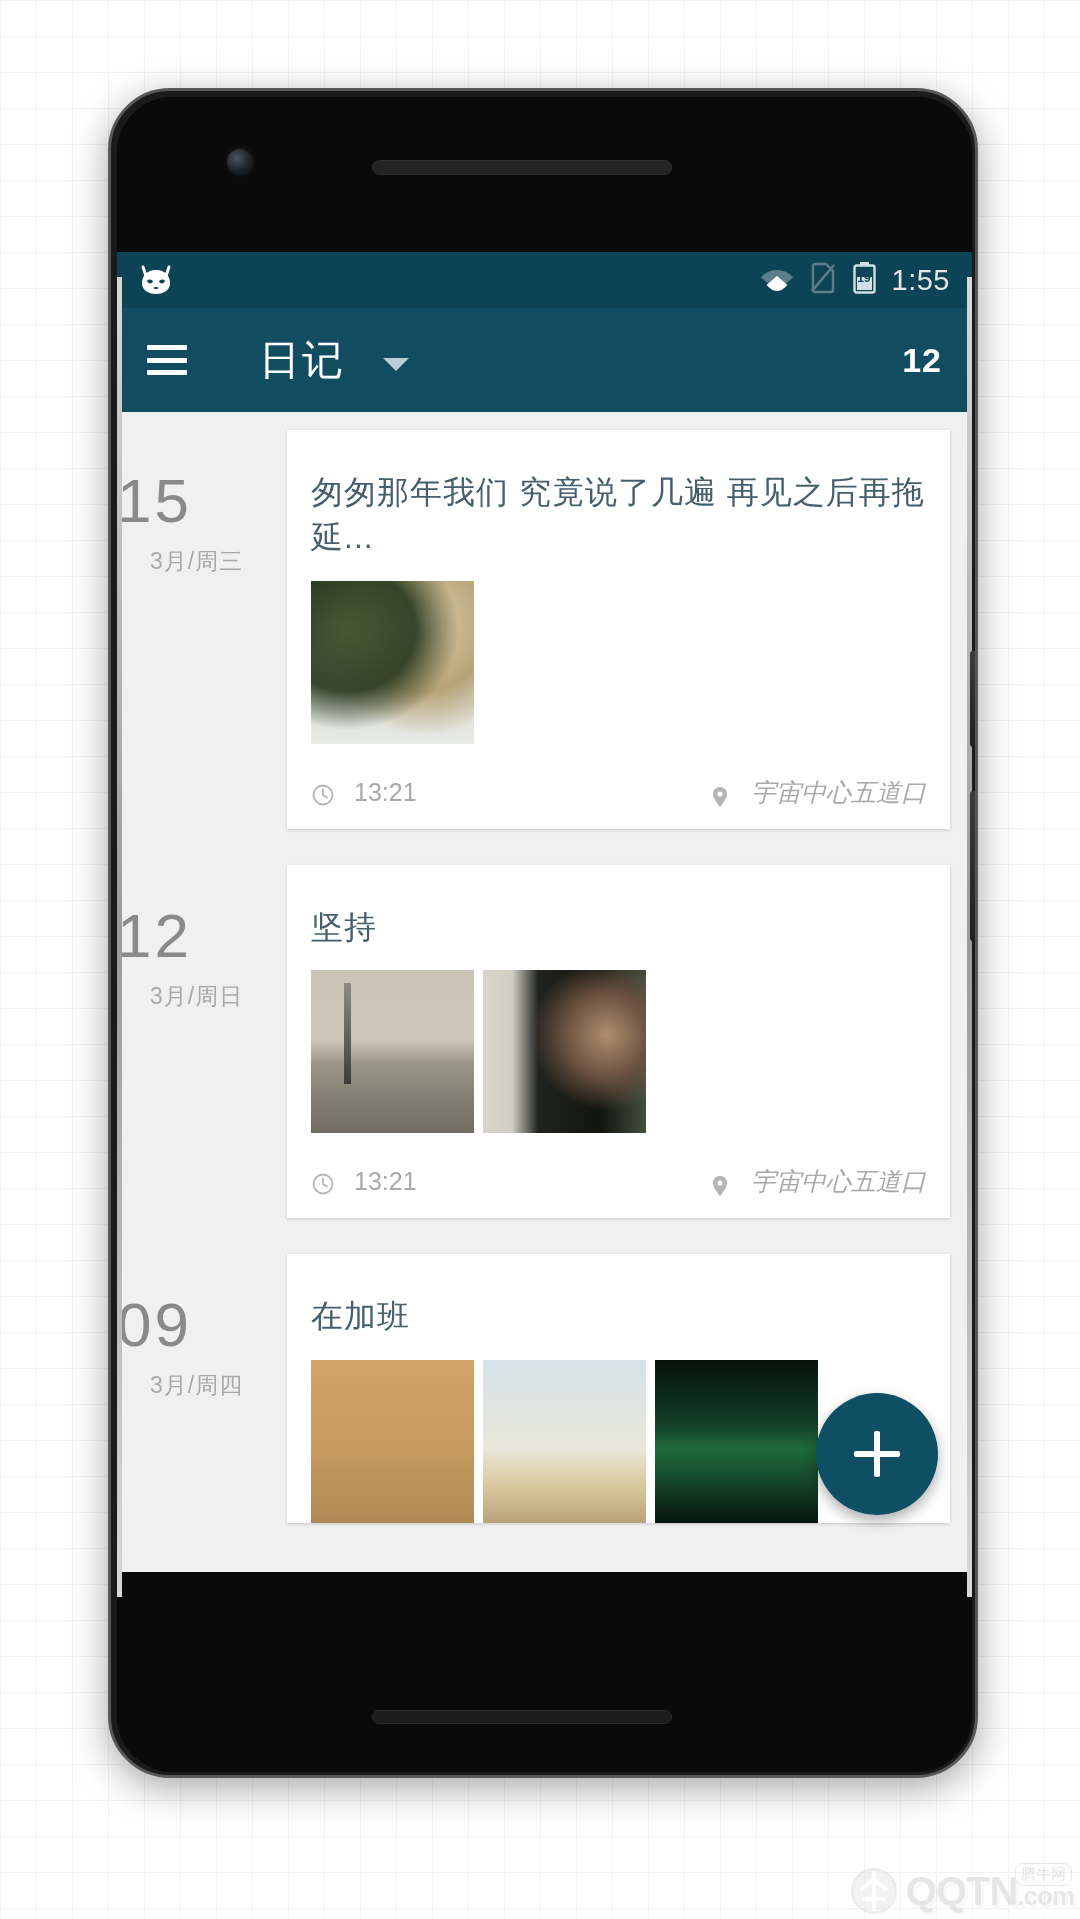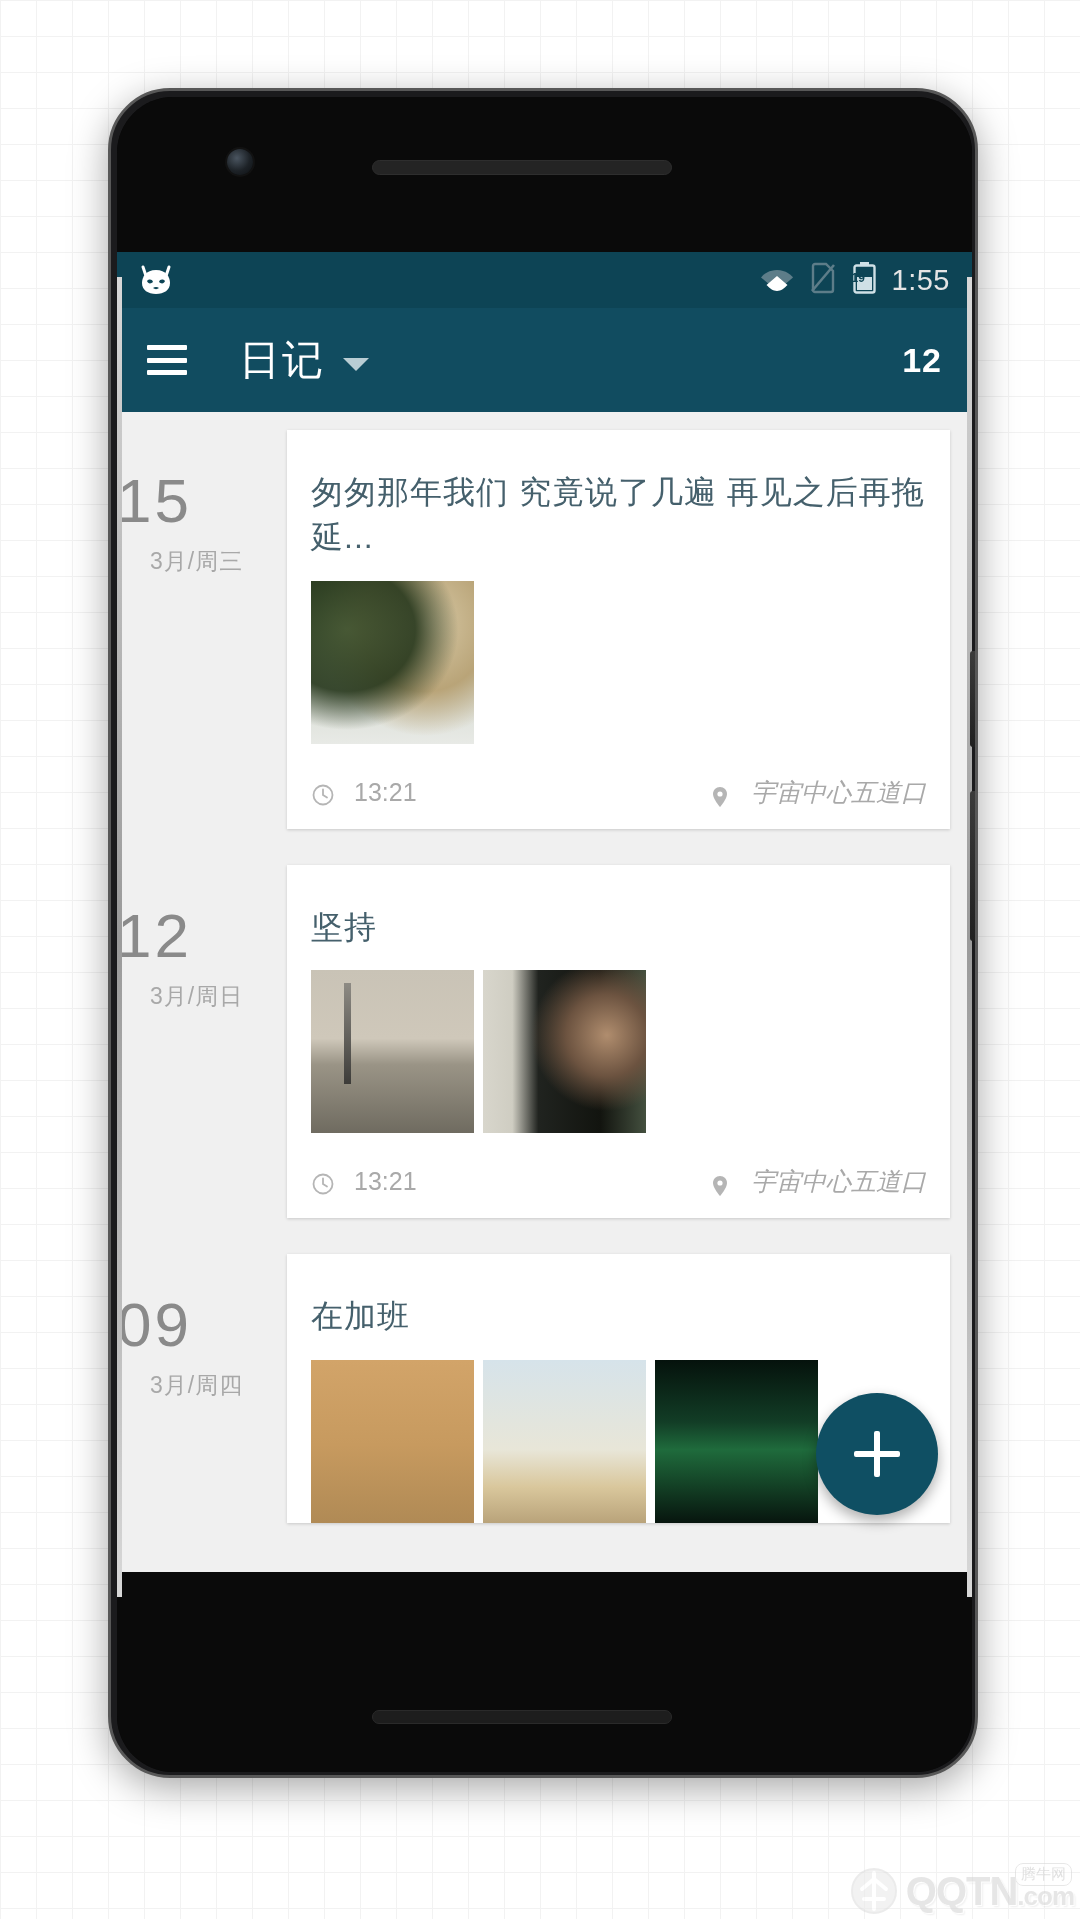--- a/index.html
+++ b/index.html
@@ -85,21 +85,21 @@
   }
   .cm-logo { width: 34px; height: 30px; position: relative; }
   .status-right { margin-left: auto; display: flex; align-items: center; gap: 15px; }
   .status-time {
     color: #e5e5e5; font-size: 29px; font-weight: normal; letter-spacing: .5px;
   }
 
   
   .appbar {
     height: 104px; background: #114c60;
-    display: flex; align-items: center; padding: 0 30px;
+    display: flex; align-items: center; padding: 0 30px; gap: 20px;
   }
   .hamburger { width: 40px; height: 30px; display:flex; flex-direction:column; justify-content:space-between; cursor:pointer;}
   .hamburger i { display:block; height: 5px; background:#ffffff; border-radius:1px; }
   .appbar-title {
     color: #ffffff; font-size: 41px; margin-left: 52px; letter-spacing: 2px;
   }
   .caret {
     width: 0; height: 0; margin-left: 18px; margin-top: 8px;
     border-left: 13px solid transparent; border-right: 13px solid transparent;
     border-top: 13px solid #b9cdd4;
@@ -235,21 +235,21 @@
                 <path d="M6 2 h11 l7 7 v19 a2 2 0 0 1 -2 2 H6 a2 2 0 0 1 -2 -2 V4 a2 2 0 0 1 2 -2 Z" fill="none" stroke="#5d7d89" stroke-width="2.4"></path>
                 <line x1="3" y1="29" x2="25" y2="3" stroke="#5d7d89" stroke-width="2.6"></line>
               </svg>
             </span>
             <span style="position:relative;display:inline-block;">
               <svg width="25" height="32" viewBox="0 0 25 32">
                 <rect x="8" y="0" width="9" height="3.5" fill="#cfe0e6"></rect>
                 <rect x="2.5" y="3.5" width="20" height="27" rx="2" fill="none" stroke="#cfe0e6" stroke-width="2.4"></rect>
                 <rect x="5" y="15" width="15" height="13" fill="#cfe0e6"></rect>
               </svg>
-              <span style="position:absolute;left:0;top:9px;width:25px;font-size:12px;color:#0d4455;font-weight:bold;">19</span>
+              <span style="position:absolute;left:0;top:9px;width:25px;text-align:center;font-size:12px;color:#0d4455;font-weight:bold;">19</span>
             </span>
             <span class="status-time">1:55</span>
           </div>
         </div>
 
         <div class="appbar">
           <div class="hamburger">
             <i></i>
               <i></i>
               <i></i>

